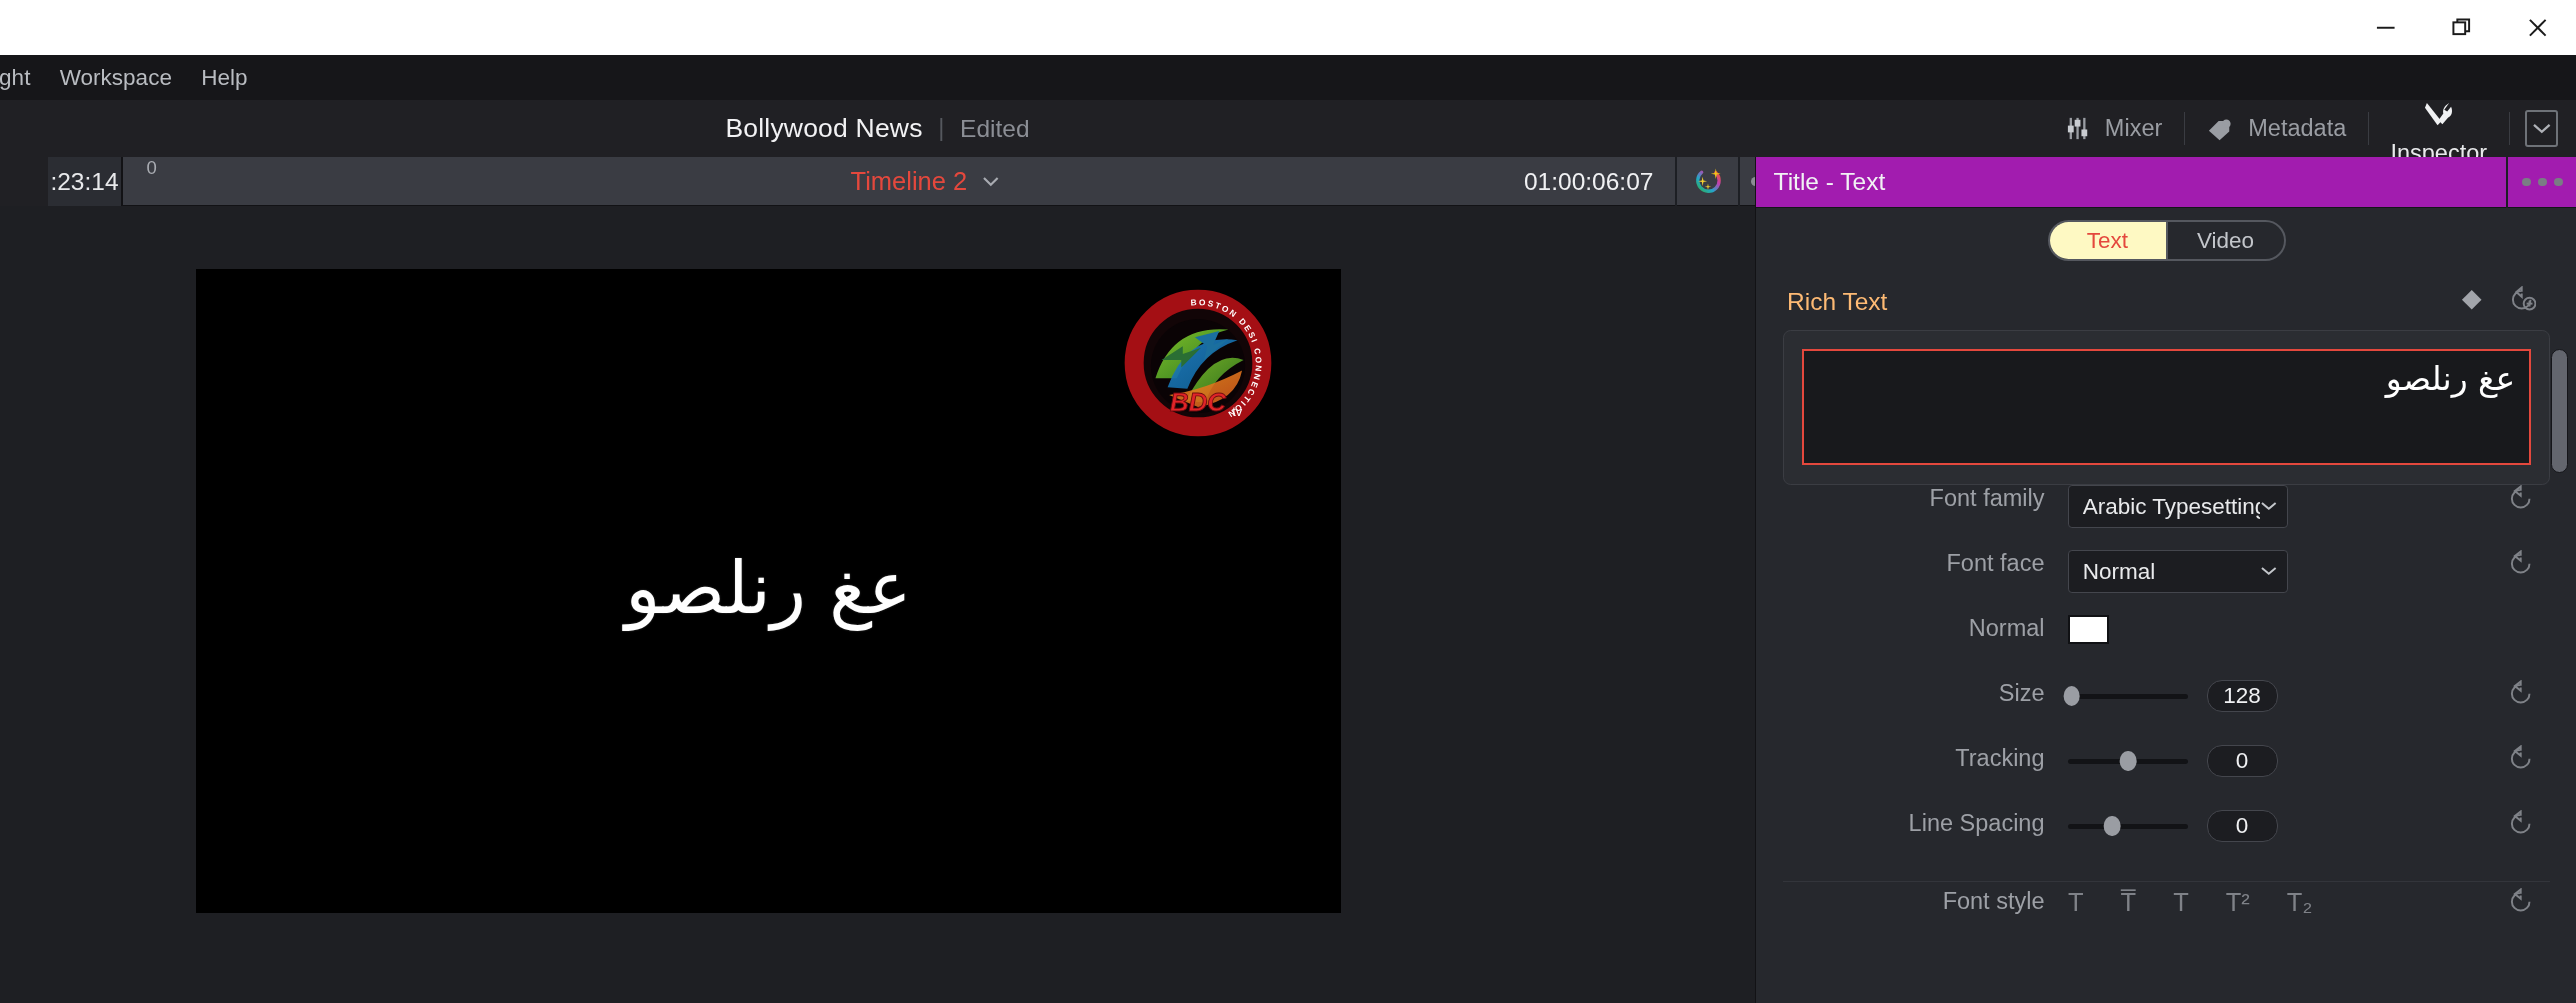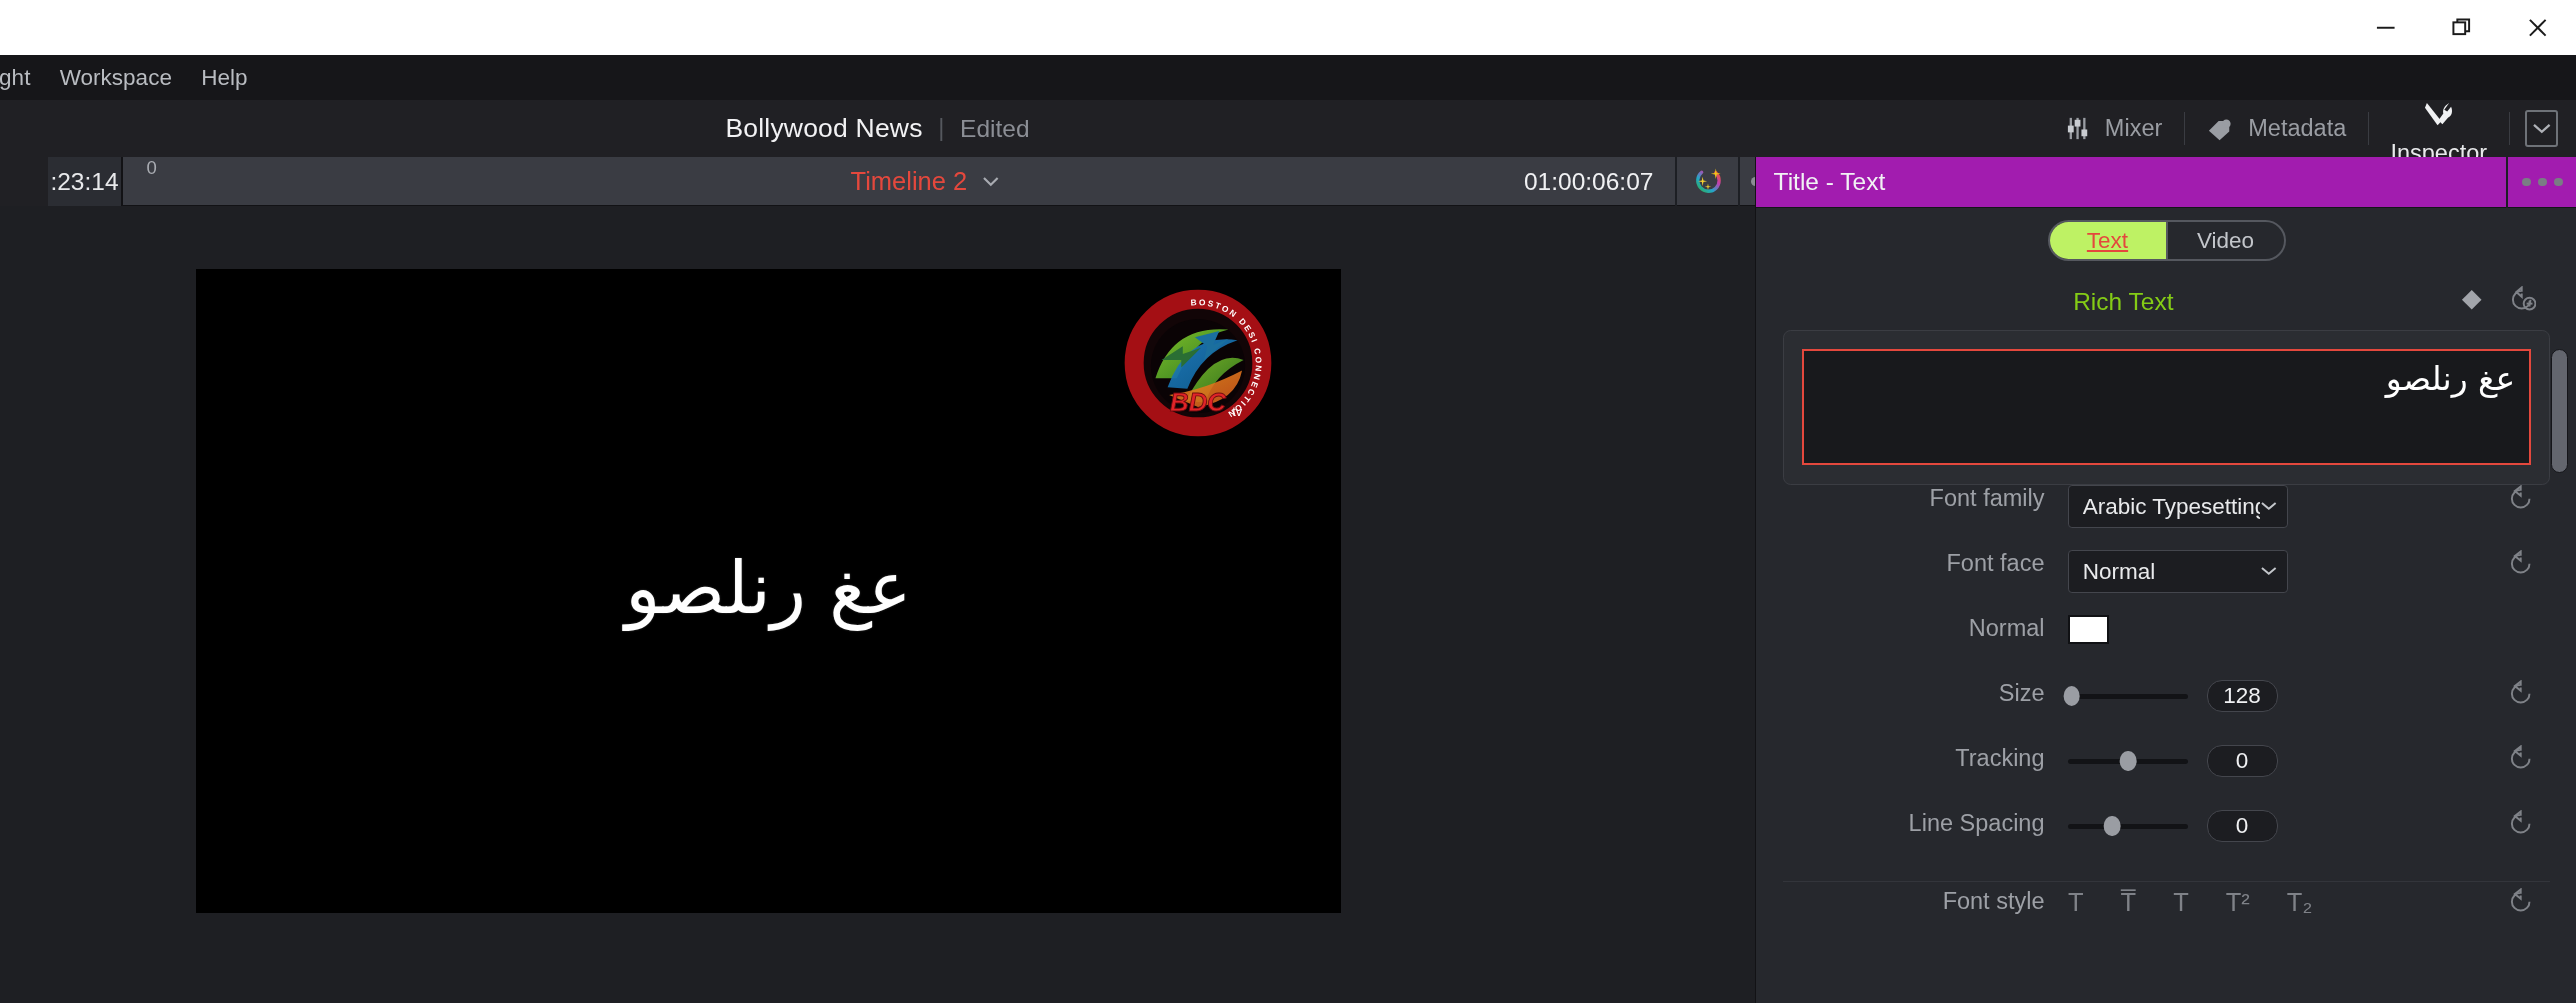--- a/index.html
+++ b/index.html
@@ -134,30 +134,30 @@
     position: absolute; left: 0; top: 51px; width: 821px; height: 65px;
     display: flex; align-items: center; justify-content: center;
   }
   .seg {
     display: flex; border: 2px solid #55585f; border-radius: 21.6px; overflow: hidden; height: 41px;
   }
   .seg-btn {
     width: 116px; display: flex; align-items: center; justify-content: center;
     font-size: 22.5px; color: #c3c6cb; background: transparent;
   }
-  .seg-btn.active { background: #bef264; color: #e4483d; text-decoration: underline; }
+  .seg-btn.active { background: #fef9c3; color: #e4483d; }
   .seg-div { width: 2px; background: #55585f; }
 
   .insp-scroll {
     position: absolute; left: 0; top: 116px; width: 821px; height: 731px; overflow: hidden;
   }
   .sect-head {
     display: flex; align-items: center; height: 57px; padding: 0 41px 0 31px;
   }
-  .sect-title { color: #84cc16; font-size: 24.5px; flex: 1; text-align: center; }
+  .sect-title { color: #fdba74; font-size: 24.5px; flex: 1; }
   .sect-icons { display: flex; align-items: center; gap: 25.5px; }
 
   .rt-card {
     margin: 0 27.4px; background: #2b2d32; border: 1px solid #3b3d43; border-radius: 7.8px;
     padding: 17.6px 17.6px 19.6px 17.6px;
   }
   .rt-area {
     height: 116px; background: #18191c; border: 2px solid #e4483d;
     color: #fff; font-size: 33px; font-family: "DejaVu Sans", sans-serif;
     direction: rtl; text-align: right; padding: 7.8px 13.7px 0 13.7px;

